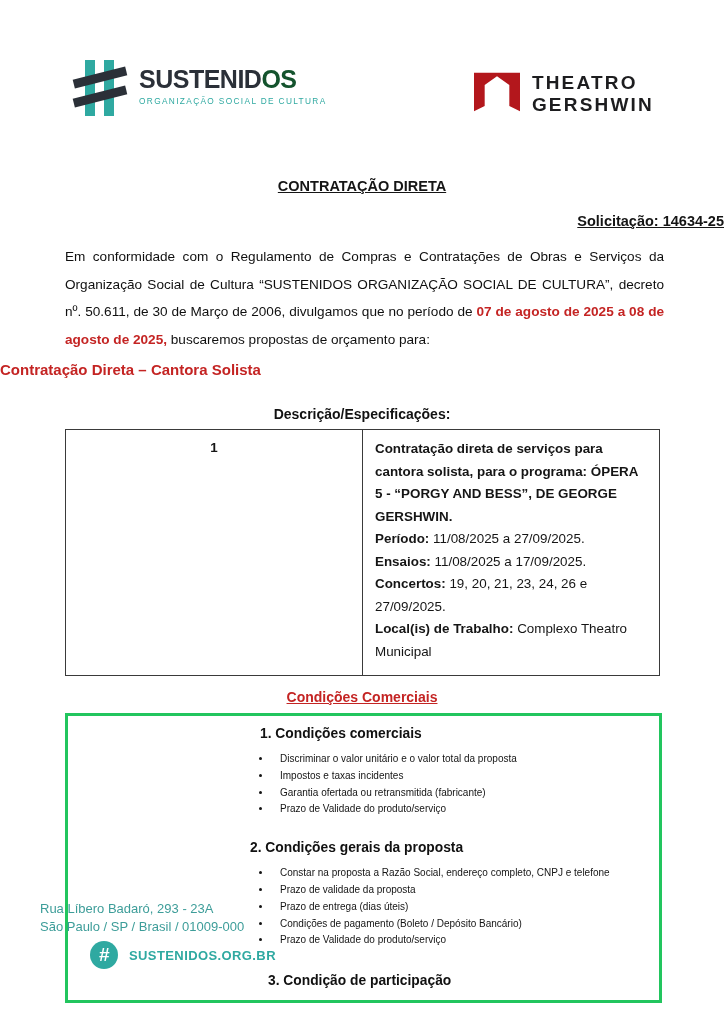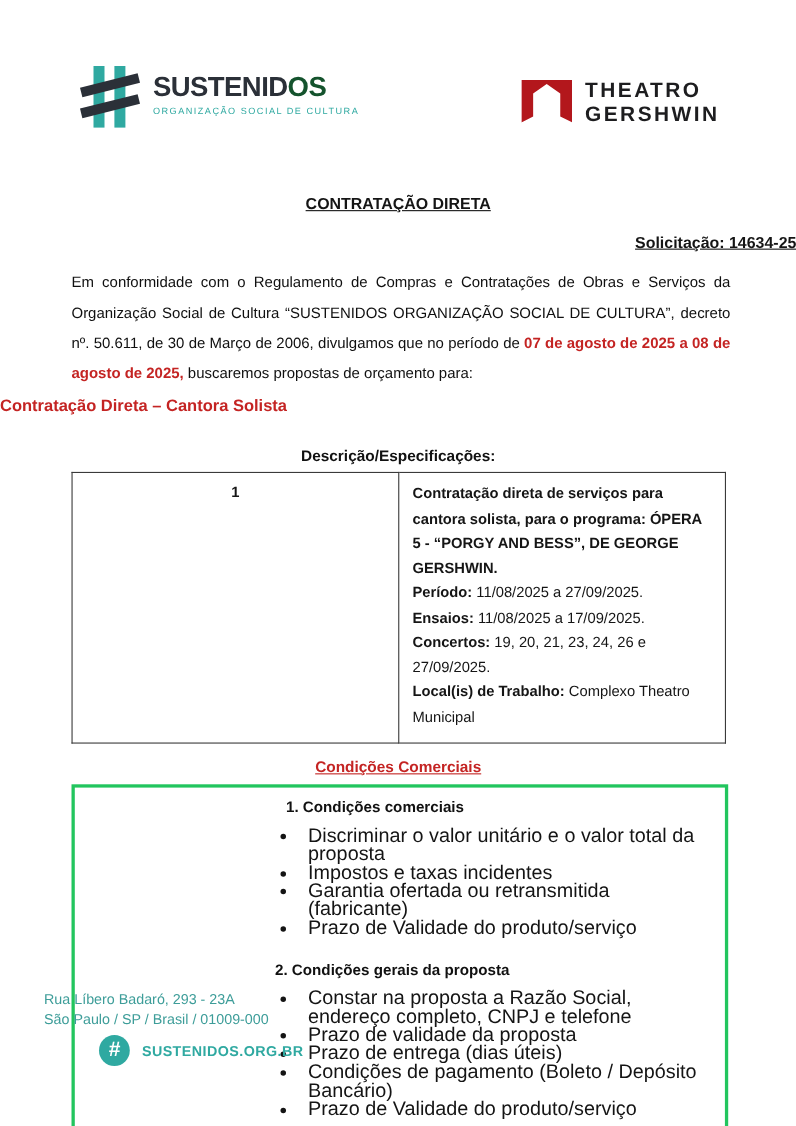--- a/index.html
+++ b/index.html
@@ -53,21 +53,21 @@
   .detail b{font-weight:bold;}
 
   
   .cc-title{margin-top:13px;text-align:center;font-size:14px;font-weight:bold;color:#C42423;text-decoration:underline;}
   .box{margin:8px 62px 0 65px;border:3px solid #22c55e;padding:10px 15px 12px 182px;}
   .box h4{margin:0;font-size:13.8px;font-weight:bold;color:#111;}
   .box .h1{margin-left:10px;}
   .box .h2{margin-top:22px;}
   .box .h3{margin-top:24px;margin-left:18px;}
   .box ul{margin:10px 0 0 0;padding-left:22px;}
-  .box li{font-size:18px;line-height:16.8px;margin:0;padding-left:8px;color:#141414;}
+  .box li{font-size:10px;line-height:16.8px;margin:0;padding-left:8px;color:#141414;}
 
   
   .footer{position:absolute;left:40px;top:900px;}
   .addr{font-size:13px;line-height:17.5px;color:#3D9D99;}
   .site-row{display:flex;align-items:center;gap:11px;margin-top:6px;margin-left:50px;}
   .site-circle{width:28px;height:28px;border-radius:50%;background:#2FA9A1;color:#ffffff;
     display:flex;align-items:center;justify-content:center;font-weight:bold;font-size:19px;
     font-style:italic;line-height:28px;}
   .site-text{font-size:13px;font-weight:bold;letter-spacing:0.4px;color:#2FA9A1;}
 </style>

